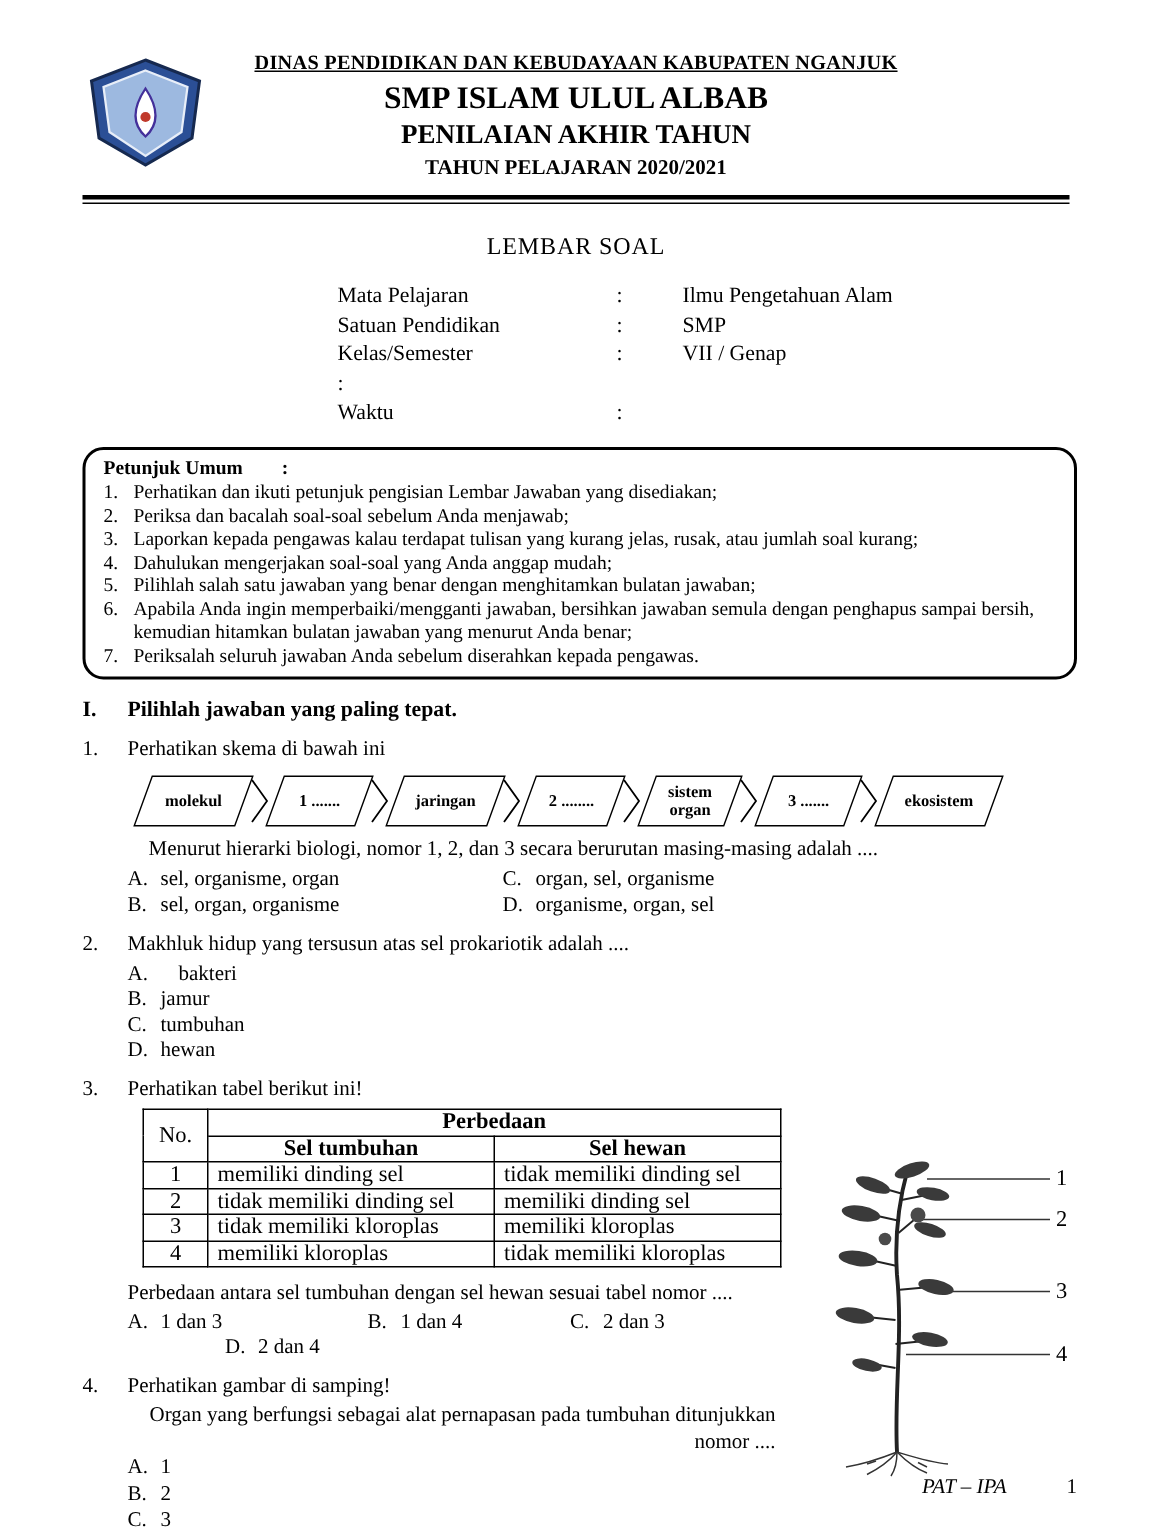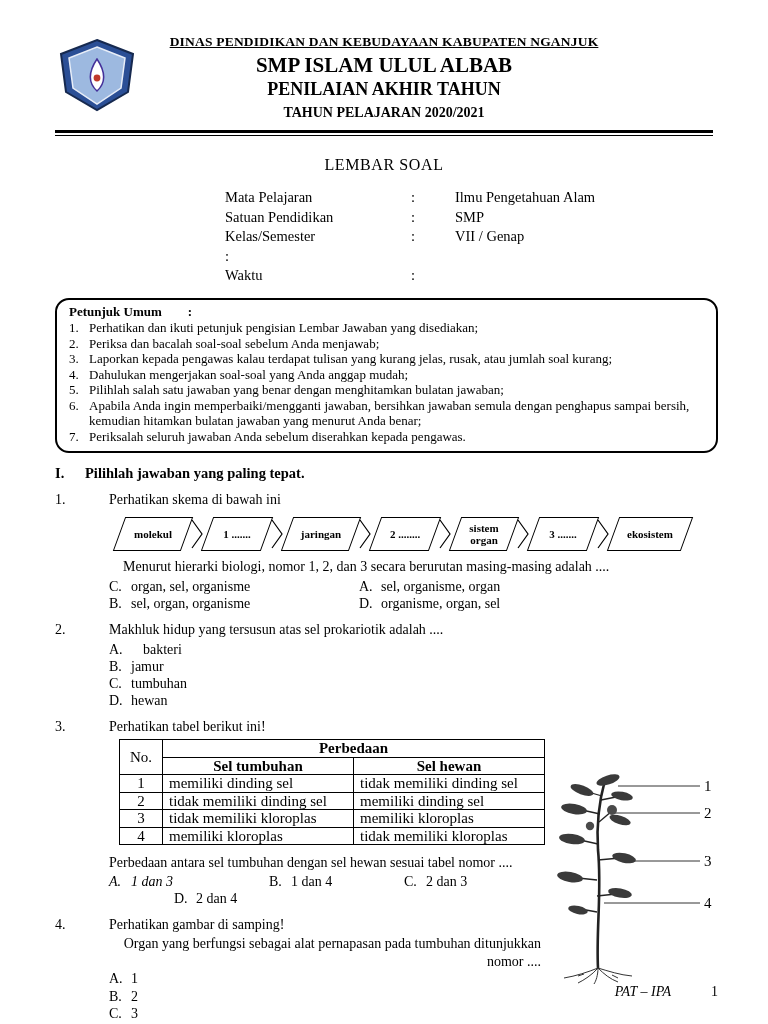--- a/index.html
+++ b/index.html
@@ -30,21 +30,21 @@
   .pet-title { font-weight:bold; }
   .pet-colon { margin-left:26px; font-weight:bold; }
   .pet-item { display:flex; }
   .pet-num { width:20px; flex:none; }
   .pet-text { flex:1; }
   
   .section { display:flex; margin:12px 55px 0 55px; font-weight:bold; font-size:14.5px; }
   .sec-num { width:30px; flex:none; }
   .question { display:flex; margin:10px 55px 0 55px; }
   .q-num { width:30px; flex:none; }
-  .q-body { flex:1;margin-left:24px; }
+  .q-body { flex:1; }
   
   .diagram { display:flex; align-items:center; margin:9px 0 0 10px; }
   .dbox { border:1.2px solid #000; transform:skewX(-20deg); height:32px; flex:none;
           display:flex; align-items:center; justify-content:center;
           font-weight:bold; font-size:11px; text-align:center; line-height:12px; }
   .dbox > span { transform:skewX(20deg); display:block; width:100%; }
   .w-a { width:66px; } .w-b { width:58px; } .w-c { width:66px; }
   .w-d { width:56px; } .w-e { width:72px; }
   .chev { margin:0 4px; flex:none; }
   .q1-question { margin:8px 0 0 14px; }
@@ -58,21 +58,21 @@
   .q2-first-key { min-width:34px; }
   
   .cmp-table { border-collapse:collapse; margin:4px 0 0 10px; font-size:15px; }
   .cmp-table td, .cmp-table th { border:1px solid #000; padding:0 6px; line-height:16.5px; font-weight:normal; }
   .cmp-table .c { text-align:center; }
   .cmp-table .hb { font-weight:bold; text-align:center; }
   .col-no { width:30px; }
   .col-cell { width:178px; }
   .q3-question { margin:9px 0 0 0; width:450px; padding-left:35px; text-indent:-35px; line-height:17px; }
   .q3-opts { display:flex; margin-top:2px; line-height:17px; }
-  .q3-opts .opt:nth-child(1) { width:160px;font-style:italic; }
+  .q3-opts .opt:nth-child(1) { width:160px; }
   .q3-opts .opt:nth-child(2) { width:135px; }
   .q3-opt-d { margin:0 0 0 65px; line-height:17px; }
   
   .q4-body-text { width:432px; line-height:17.5px; margin-top:2px;text-align:right; }
   .q4-opt { line-height:17.5px; }
   
   .figure { position:absolute; left:520px; top:770px; width:215px; height:215px; }
   .fig-num { position:absolute; left:184px; font-size:15px; }
   .fn1 { top:8px; } .fn2 { top:35px; } .fn3 { top:83px; } .fn4 { top:125px; }
   
@@ -210,22 +210,22 @@
             <polyline points="1,1 11,15 1,29" fill="none" stroke="#000" stroke-width="1.2"></polyline>
           </svg>
         <div class="dbox w-e">
             <span>ekosistem</span>
           </div>
       </div>
 
       <div class="q1-question">Menurut hierarki biologi,  nomor 1, 2, dan 3 secara berurutan masing-masing adalah ....</div>
 
       <div class="opts-grid">
+        <div class="opt"><span class="opt-key">A.</span><span>sel, organisme, organ</span></div>
         <div class="opt"><span class="opt-key">C.</span><span>organ, sel, organisme</span></div>
-        <div class="opt"><span class="opt-key">A.</span><span>sel, organisme, organ</span></div>
         <div class="opt"><span class="opt-key">B.</span><span>sel, organ, organisme</span></div>
         <div class="opt"><span class="opt-key">D.</span><span>organisme, organ, sel</span></div>
       </div>
     </div>
   </div>
 
   <div class="question">
     <span class="q-num">2.</span>
     <div class="q-body">
       <div>Makhluk hidup yang tersusun atas sel prokariotik adalah ....</div>

